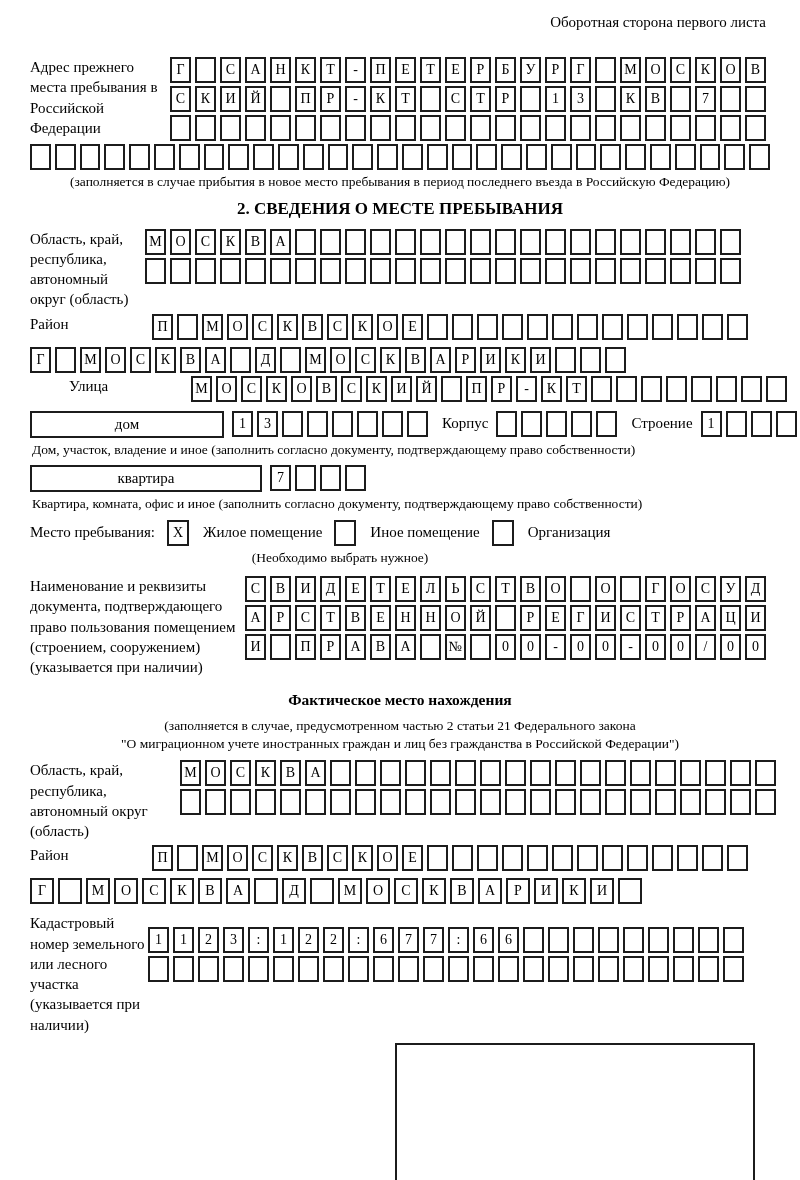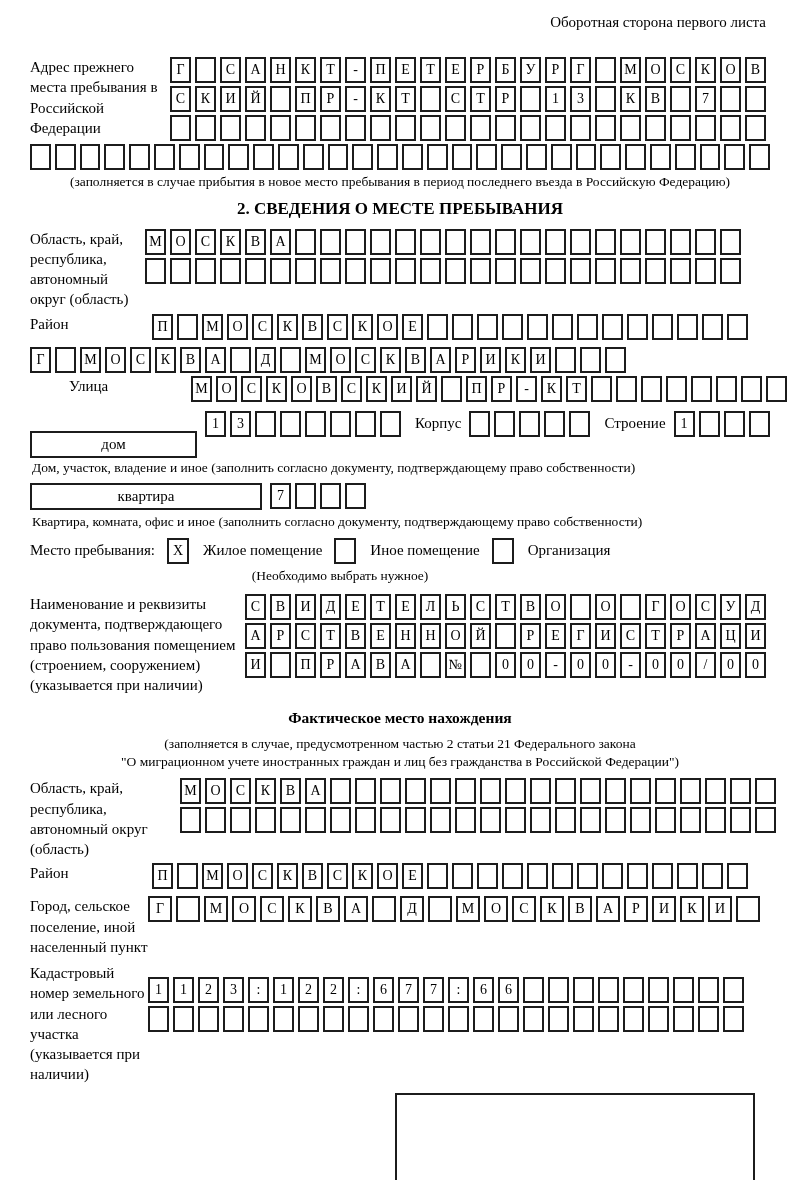--- a/index.html
+++ b/index.html
@@ -31,21 +31,21 @@
   .center { text-align:center; }
 
   .sec-title { font-weight:bold; font-size:17px; text-align:center; margin:8px 0 10px 0; }
   .sub-title { font-weight:bold; font-size:15.5px; text-align:center; margin:14px 0 8px 0; }
 
   .boxlabel {
     border:2px solid #1c1c1c; height:27px; box-sizing:border-box;
     display:flex; align-items:center; justify-content:center;
     font-size:15px; background:#fff; flex-shrink:0;
   }
-  .house-box { width:167px; margin-right:8px;margin-top:20px; }
+  .house-box { width:194px; margin-right:8px; }
   .apt-box   { width:232px; margin-right:8px; }
   .inline-label { font-size:15px; margin:4px 8px 0 14px; white-space:nowrap; }
 
   
   .w-prev   { width:140px; }
   .w-reg    { width:115px; }
   .w-dist   { width:122px; }
   .w-city   { width:143px; }
   .w-street { width:122px;margin-left:39px; }
   .w-doc    { width:215px; }
@@ -558,21 +558,20 @@
         <span class="cell"></span>
         <span class="cell"></span>
         <span class="cell"></span>
         <span class="cell"></span>
         <span class="cell"></span>
         <span class="cell"></span>
       </div>
   </div>
 
   <div class="frow mt4">
-    <div class="label w-fcity">Город, сельское поселение, иной населенный пункт</div>
     <div class="cellrow wide">
         <span class="cell">Г</span>
         <span class="cell"></span>
         <span class="cell">М</span>
         <span class="cell">О</span>
         <span class="cell">С</span>
         <span class="cell">К</span>
         <span class="cell">В</span>
         <span class="cell">А</span>
         <span class="cell"></span>

